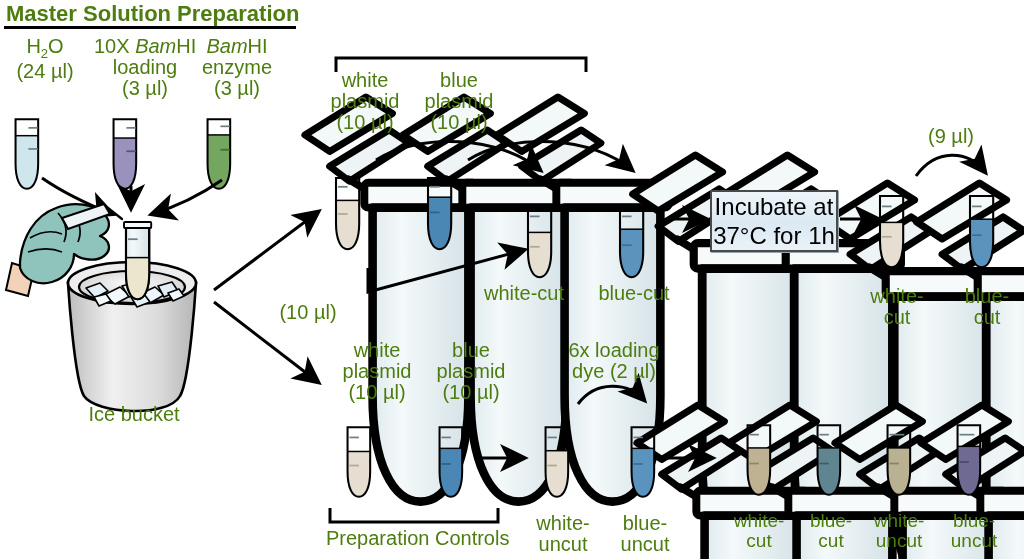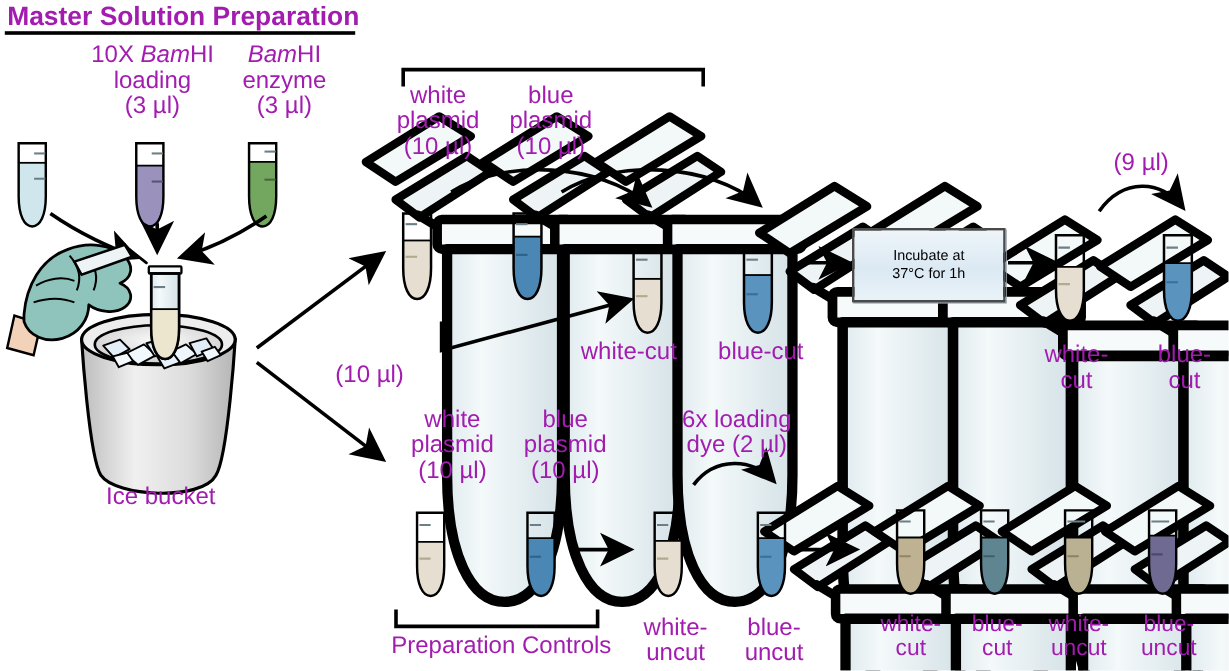--- a/index.html
+++ b/index.html
@@ -1,29 +1,29 @@
 <!DOCTYPE html>
 <html><head>
 <meta charset="utf-8">
 <style>
   html,body{margin:0;padding:0;background:#fff;}
   body{font-family:"Liberation Sans",sans-serif;}
   #stage{position:relative;width:1024px;height:559px;background:#fff;overflow:hidden;}
-  .lbl{position:absolute;text-align:center;color:#a21caf;line-height:1.06;white-space:nowrap;}
+  .lbl{position:absolute;text-align:center;color:#4d7c0f;line-height:1.06;white-space:nowrap;}
   .t19{font-size:19px;}
   .t20{font-size:20px;}
   .ttl{font-weight:bold;font-size:22px;}
   .ital{font-style:italic;}
   #stage svg.ov{position:absolute;left:0;top:0;width:1024px;height:559px;pointer-events:none;}
   .hdr-rule{position:absolute;background:#000;height:3px;}
   .ibox{position:absolute;border:2.5px solid #4a4a4a;
         background:linear-gradient(180deg,#eef5fa 0%,#dbe9f3 55%,#e9f2f8 100%);
         display:flex;align-items:center;justify-content:center;
         box-shadow:1px 1px 0 #9aa6ad;}
-  .ibox span{font-size:12px;text-align:center;line-height:1.22;color:#000;}
+  .ibox span{font-size:24px;text-align:center;line-height:1.22;color:#000;}
 </style>
 </head>
 <body>
 
 <div id="stage">
 
   <div class="lbl ttl" style="left:6px;top:2px;text-align:left;">Master Solution Preparation</div>
   <div class="hdr-rule" style="left:4px;top:26px;width:292px;"></div>
 
   <svg class="ov" viewBox="0 0 1024 559">
@@ -273,22 +273,26 @@
     <g transform="translate(940,398) scale(0.78)">
       <use href="#tubeSym"></use>
       <path d="M22.5,62 L51.5,62 L51.5,92 C51.5,112 45.5,124 37,124 C28.5,124 22.5,112 22.5,92 Z" fill="#6e6a92" stroke="none"></path>
       <path d="M22.5,35 L51.5,35 L51.5,92 C51.5,112 45.5,124 37,124 C28.5,124 22.5,112 22.5,92 Z" fill="none" stroke="#000" stroke-width="2.6"></path>
       <line x1="22.5" y1="62" x2="51.5" y2="62" stroke="#000" stroke-width="1.9"></line>
       <line x1="25" y1="47" x2="44" y2="47" stroke="#6d7f86" stroke-width="2.2"></line>
       <line x1="25" y1="82" x2="37" y2="82" stroke="#4c4a6b" stroke-width="2.2"></line>
     </g>
   </svg>
 
-
-  <div class="lbl t20" style="left:76px;top:36px;width:102px;">
+  <div class="lbl t20" style="left:2px;top:36px;width:86px;">
+    <span>H<sub style="font-size:13px;">2</sub>O</span><br>
+    <span>(24 µl)</span>
+  </div>
+
+  <div class="lbl t20" style="left:94px;top:36px;width:102px;">
     <span><span>10X </span><span class="ital">Bam</span><span>HI</span></span><br>
     <span>loading</span><br>
     <span>(3 µl)</span>
   </div>
 
   <div class="lbl t20" style="left:186px;top:36px;width:102px;">
     <span><span class="ital">Bam</span><span>HI</span></span><br>
     <span>enzyme</span><br>
     <span>(3 µl)</span>
   </div>

